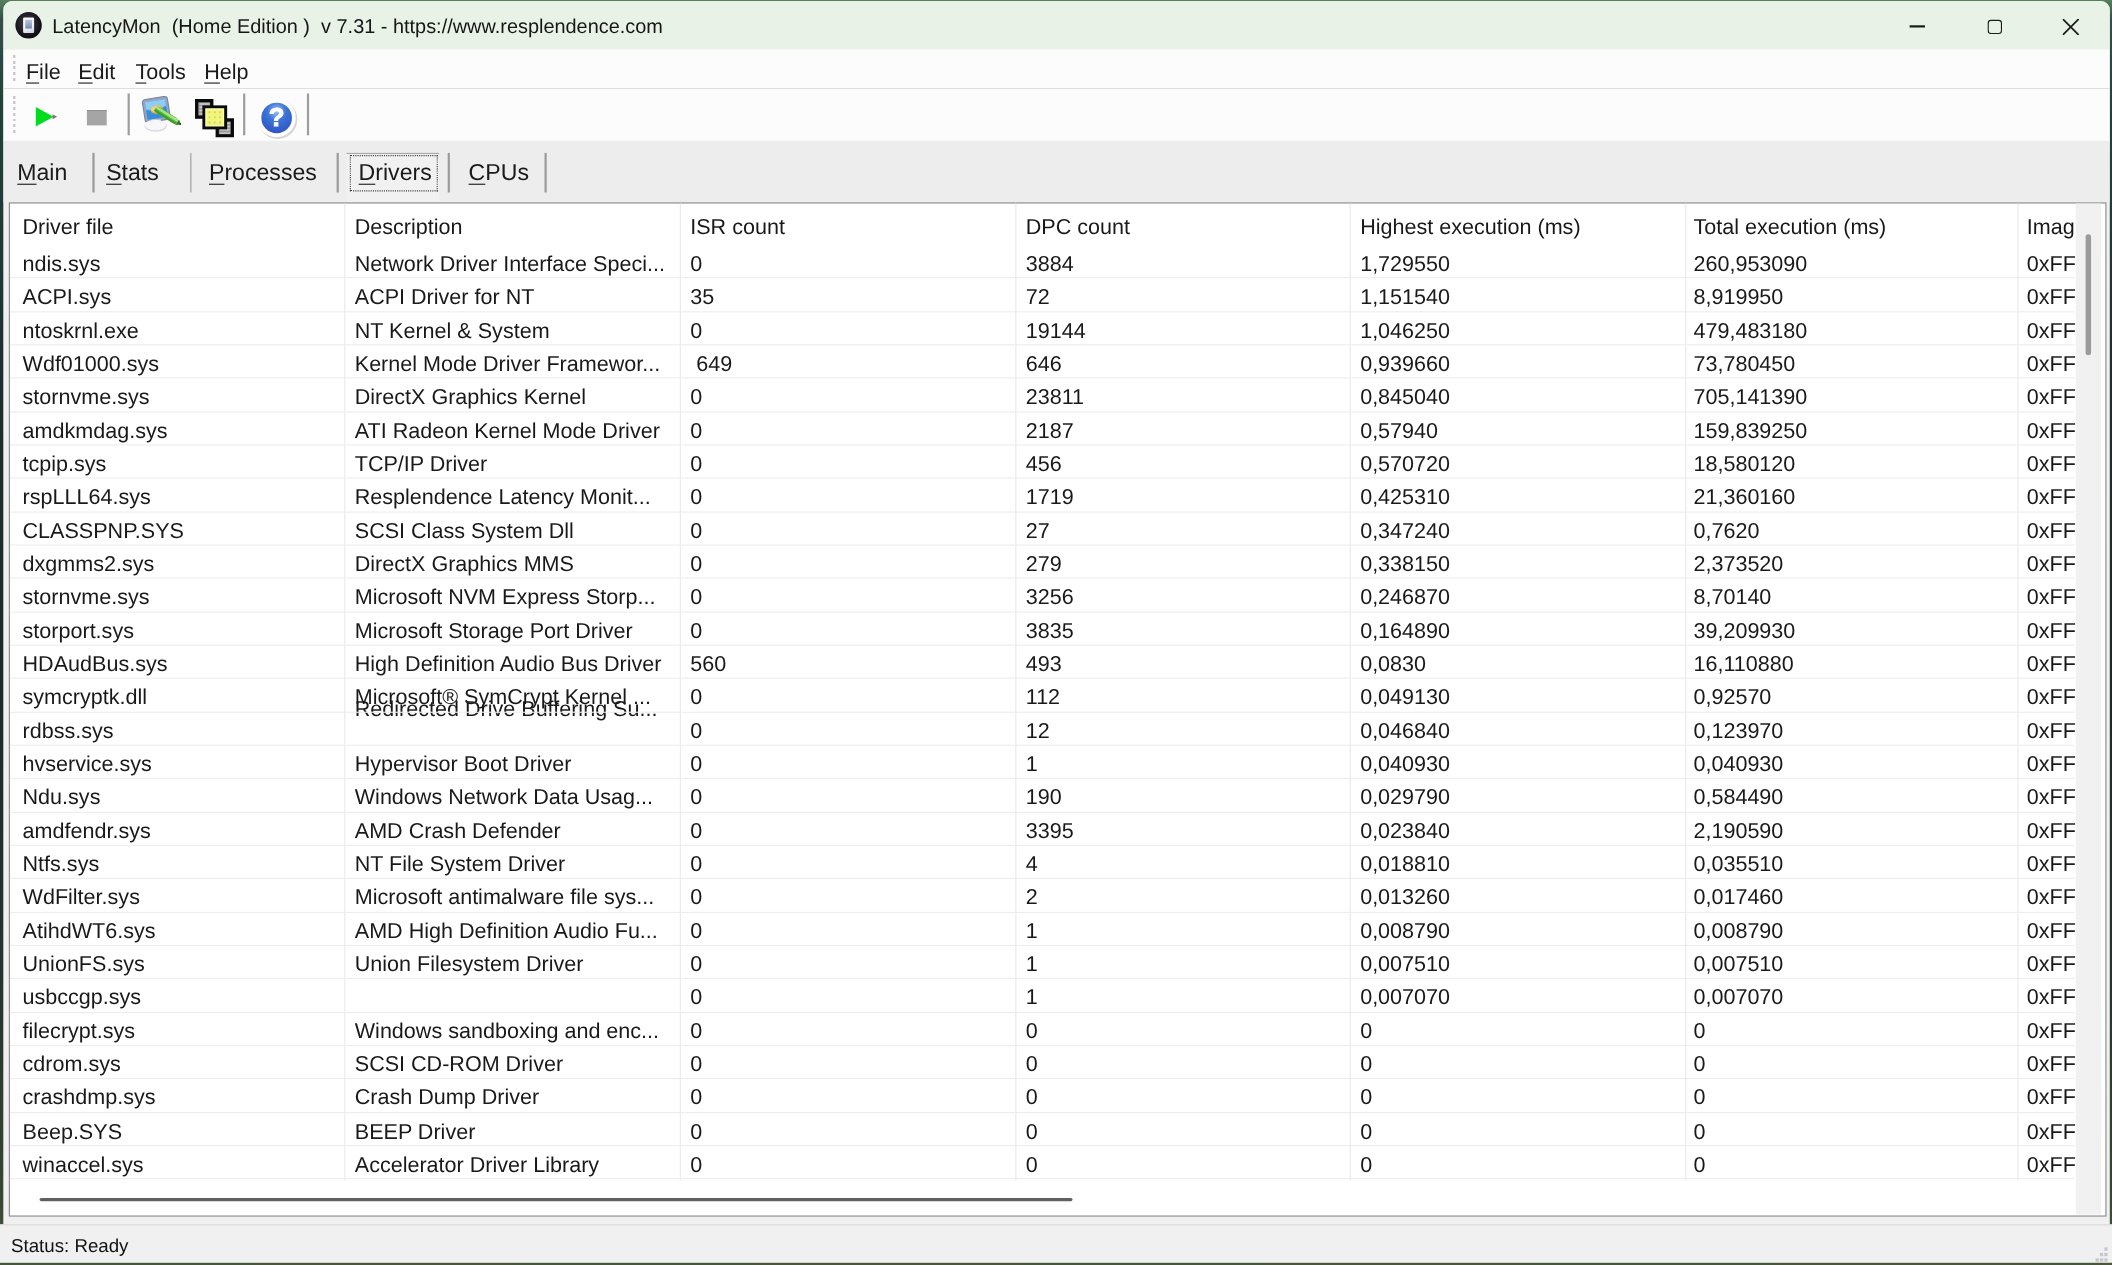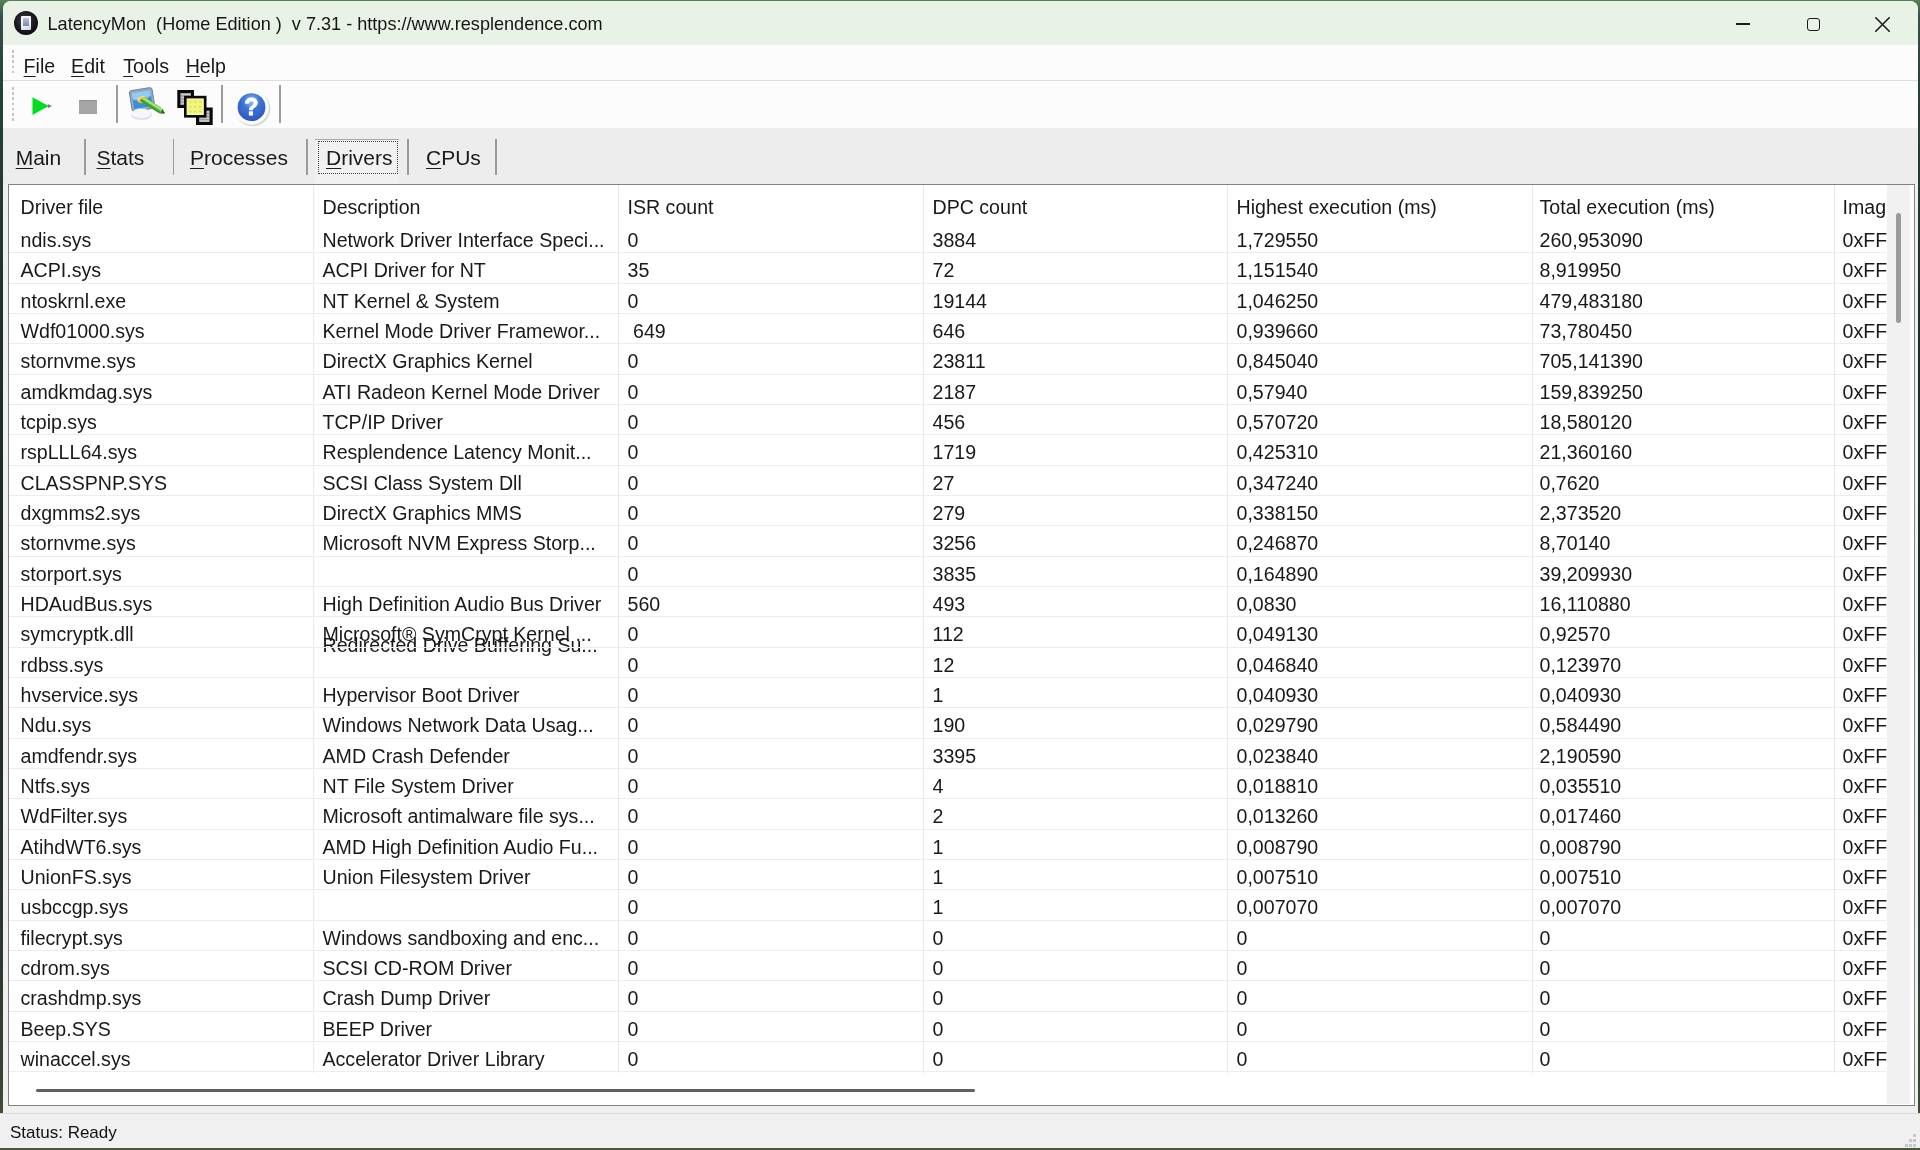--- a/index.html
+++ b/index.html
@@ -227,20 +227,21 @@
 <div class="abs cell" style="left:1530.5px;top:309.9px">2,373520</div>
 <div class="abs cell" style="left:1833.5px;top:309.9px">0xFF</div>
 <div class="abs cell" style="left:11.5px;top:340.2px">stornvme.sys</div>
 <div class="abs cell" style="left:313.5px;top:340.2px">Microsoft NVM Express Storp...</div>
 <div class="abs cell" style="left:618.5px;top:340.2px">0</div>
 <div class="abs cell" style="left:923.5px;top:340.2px">3256</div>
 <div class="abs cell" style="left:1227.5px;top:340.2px">0,246870</div>
 <div class="abs cell" style="left:1530.5px;top:340.2px">8,70140</div>
 <div class="abs cell" style="left:1833.5px;top:340.2px">0xFF</div>
 <div class="abs cell" style="left:11.5px;top:370.5px">storport.sys</div>
+<div class="abs cell" style="left:313.5px;top:370.5px">Microsoft Storage Port Driver</div>
 <div class="abs cell" style="left:618.5px;top:370.5px">0</div>
 <div class="abs cell" style="left:923.5px;top:370.5px">3835</div>
 <div class="abs cell" style="left:1227.5px;top:370.5px">0,164890</div>
 <div class="abs cell" style="left:1530.5px;top:370.5px">39,209930</div>
 <div class="abs cell" style="left:1833.5px;top:370.5px">0xFF</div>
 <div class="abs cell" style="left:11.5px;top:400.9px">HDAudBus.sys</div>
 <div class="abs cell" style="left:313.5px;top:400.9px">High Definition Audio Bus Driver</div>
 <div class="abs cell" style="left:618.5px;top:400.9px">560</div>
 <div class="abs cell" style="left:923.5px;top:400.9px">493</div>
 <div class="abs cell" style="left:1227.5px;top:400.9px">0,0830</div>

